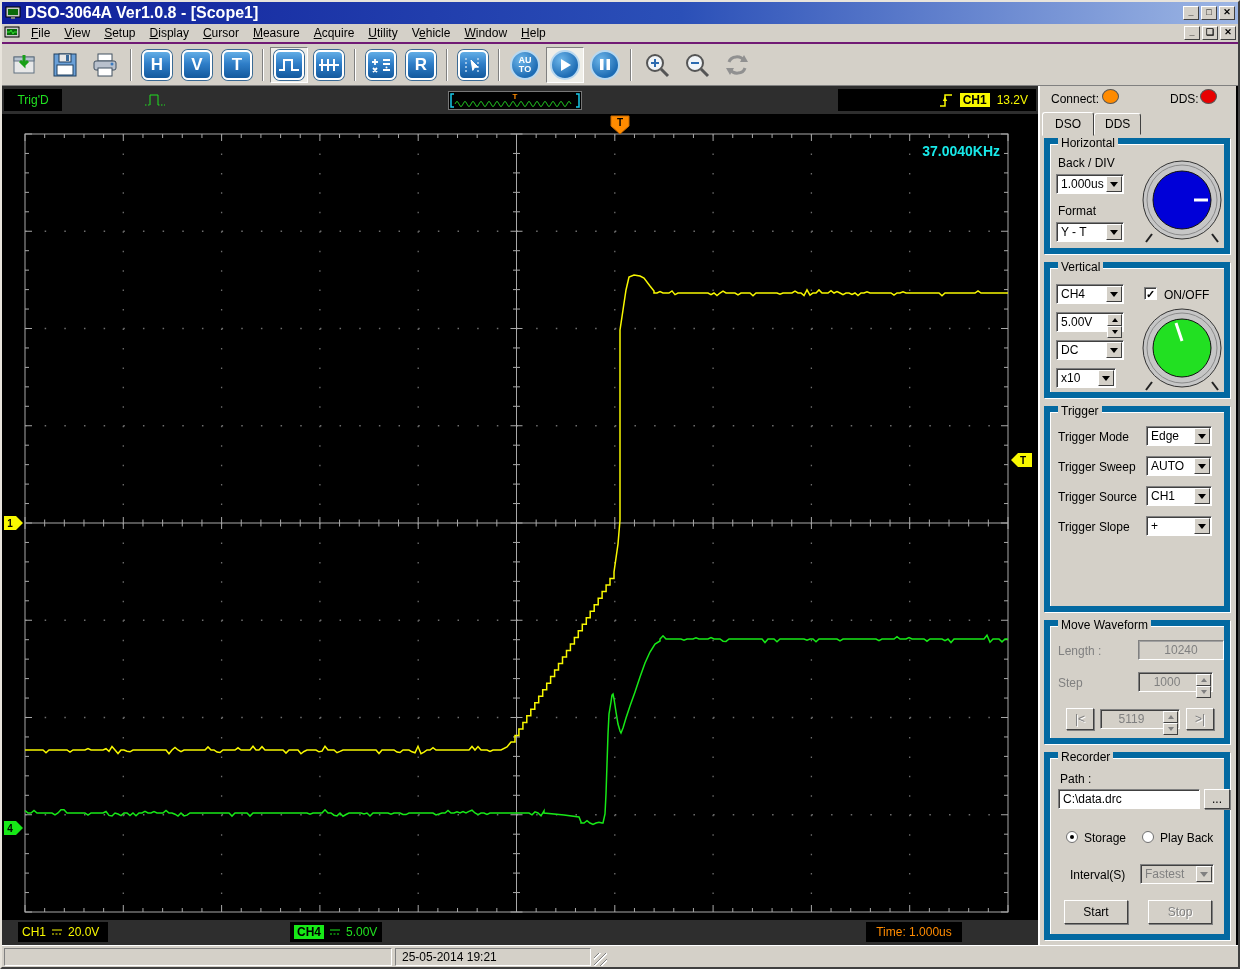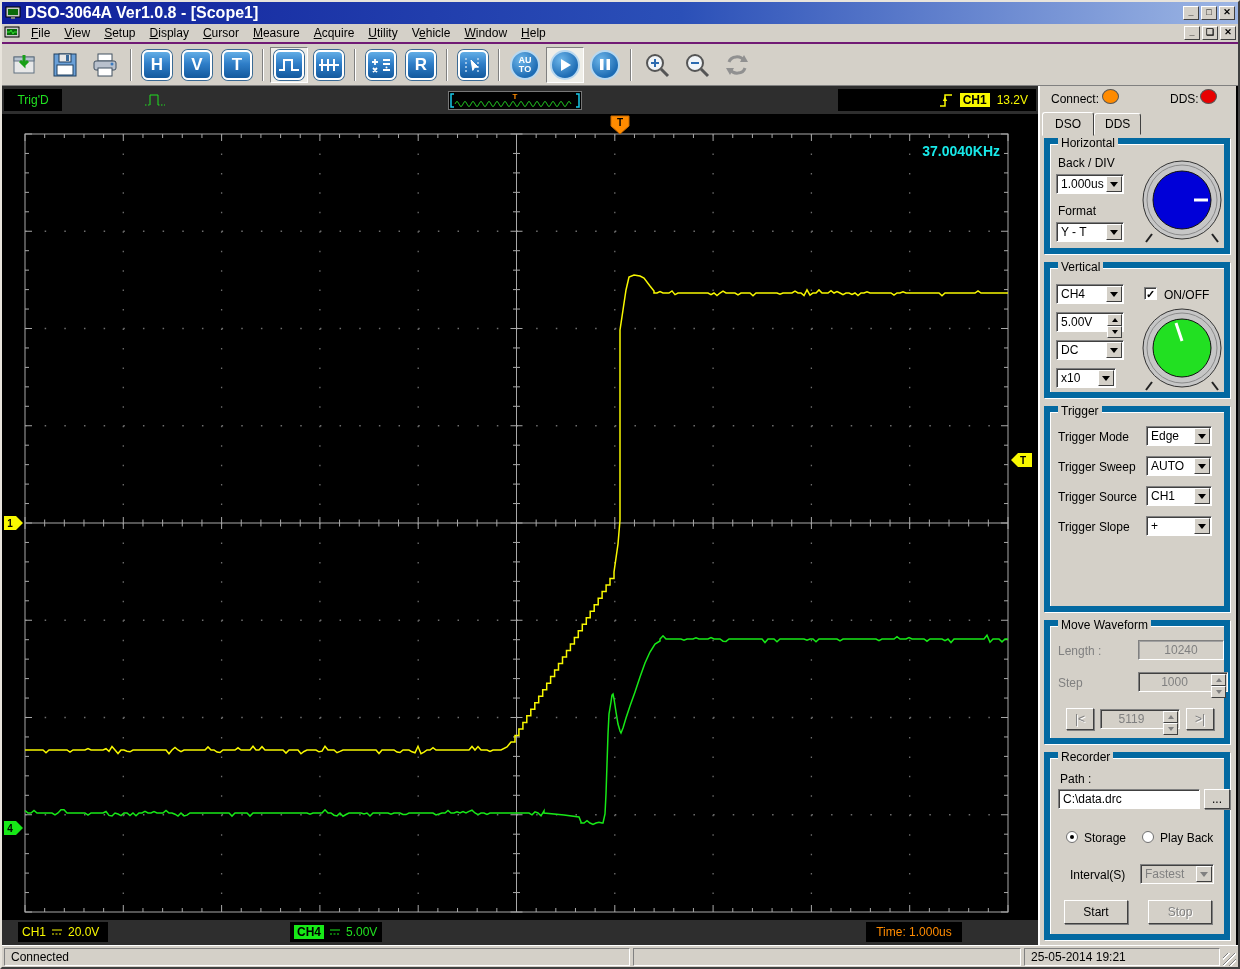--- a/index.html
+++ b/index.html
@@ -443,21 +443,21 @@
           <span class="val">+</span>
           <span class="drop"></span>
         </div>
       </div>
 
       <div class="group" style="top:534px;height:124px;">
         <span class="group-title">Move Waveform</span>
         <span class="plabel" style="left:8px;top:18px;color:#808080;">Length :</span>
         <span class="field" style="left:88px;top:14px;width:86px;">10240</span>
         <span class="plabel" style="left:8px;top:50px;color:#808080;">Step</span>
-        <div class="spin num disabled" style="left:88px;top:46px;width:90px;">
+        <div class="spin num disabled" style="left:88px;top:46px;width:75px;">
           <span class="val">1000</span>
           <span class="arrows">
               <span class="ar up"></span>
               <span class="ar dn"></span>
             </span>
         </div>
         <span class="btn3d disabled" style="left:16px;top:82px;width:28px;height:22px;">|&lt;</span>
         <div class="spin num disabled" style="left:50px;top:83px;width:80px;">
           <span class="val">5119</span>
           <span class="arrows">
@@ -482,18 +482,17 @@
           <span class="val">Fastest</span>
           <span class="drop"></span>
         </div>
         <span class="btn3d" style="left:14px;top:142px;width:64px;height:24px;">Start</span>
         <span class="btn3d disabled" style="left:98px;top:142px;width:64px;height:24px;">Stop</span>
       </div>
     </div>
   </div>
 
   <div class="statusbar">
-    <span class="sb-cell" style="flex:1;">Connected</span>
     <span class="sb-cell" style="width:388px;"></span>
     <span class="sb-cell" style="width:196px;">25-05-2014 19:21</span>
     <span class="grip"></span>
   </div>
 </div>
 
 </body></html>

